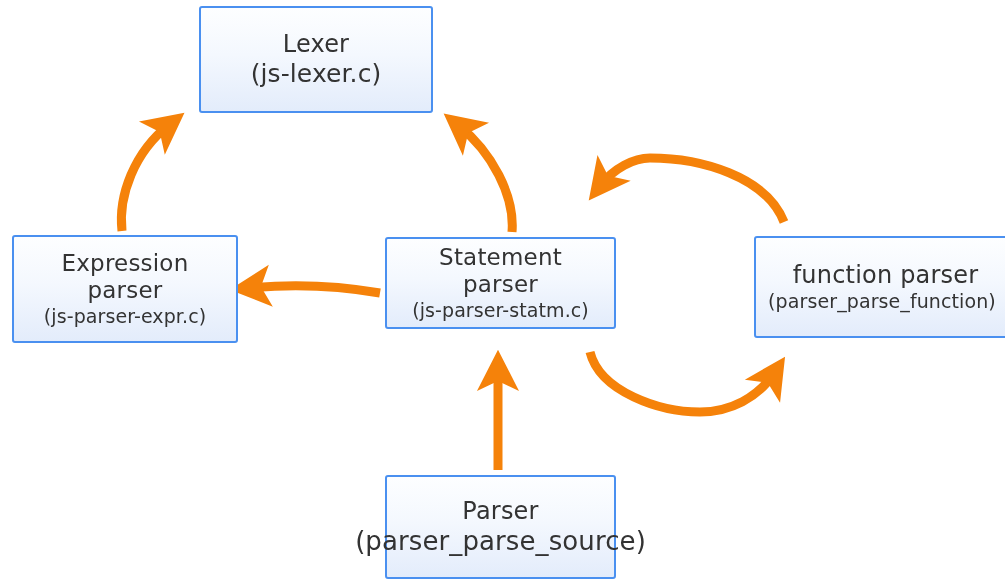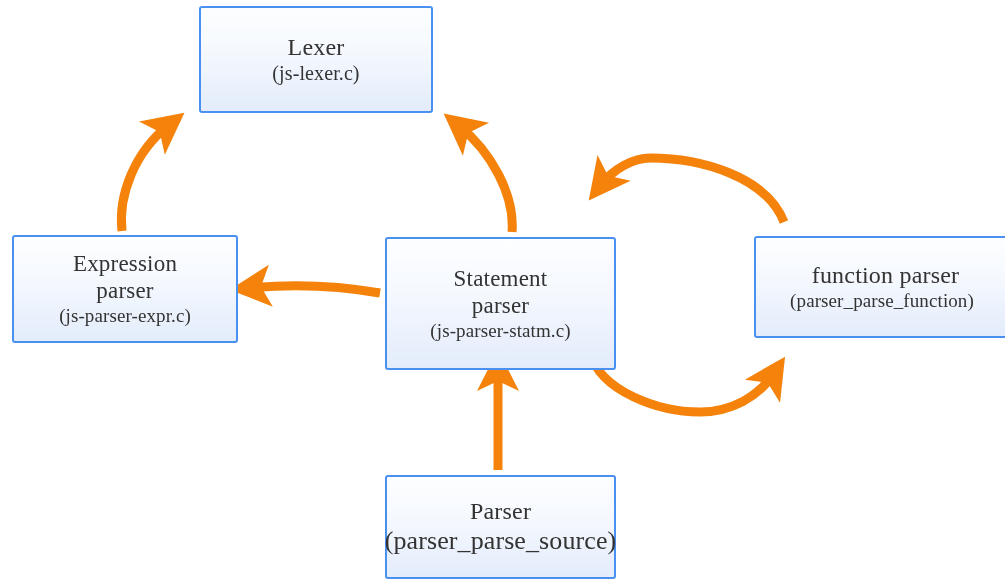--- a/index.html
+++ b/index.html
@@ -35,48 +35,47 @@
     border: 2px solid #4a90f0;
     border-radius: 3px;
     background: linear-gradient(to bottom, #fdfeff 0%, #f4f8fe 45%, #e3ecfb 100%);
     display: flex;
     flex-direction: column;
     align-items: center;
     justify-content: center;
     text-align: center;
     color: #3a3a3a;
     line-height: 1.18;
-    font-family: Liberation Serif, serif;
   }
   .node-title {
     font-size: 23px;
     letter-spacing: 0.2px;
     color: #333333;
     white-space: nowrap;
   }
   .node-sub {
     font-size: 19px;
     letter-spacing: 0.1px;
     color: #333333;
     white-space: nowrap;
     margin-top: 1px;
   }
   
   #box-lexer       { left: 199px; top: 6px;   width: 234px; height: 107px; }
   #box-expression  { left: 12px;  top: 235px; width: 226px; height: 108px; }
-  #box-statement   { left: 385px; top: 237px; width: 231px; height: 133px; }
+  #box-statement   { left: 385px; top: 237px; width: 231px; height: 92px; }
   #box-function    { left: 754px; top: 236px; width: 256px; height: 102px; }
   #box-parser      { left: 385px; top: 475px; width: 231px; height: 104px; }
 
   #box-function .node-title { font-size: 24px; margin-left: 7px; }
   #box-function .node-sub   { font-size: 19px; }
   #box-parser .node-title   { font-size: 24px; }
   #box-parser .node-sub     { font-size: 26px; }
   #box-lexer .node-title    { font-size: 24px; }
-  #box-lexer .node-sub      { font-size: 20px; }
+  #box-lexer .node-sub      { font-size: 25px; }
 </style>
 </head>
 <body>
 
 <div id="diagram-canvas">
 
   <svg id="arrow-layer" viewBox="0 0 1005 584" width="1005" height="584" xmlns="http://www.w3.org/2000/svg">
     <defs>
       <marker id="ah" viewBox="0 0 12 12" refX="6.6" refY="6" markerWidth="5.1" markerHeight="5.1" orient="auto-start-reverse" markerUnits="strokeWidth">
         <path d="M 0.6 0.5 L 11.4 6 L 0.6 11.5 L 3.2 6 Z" fill="#f5820a"></path>

